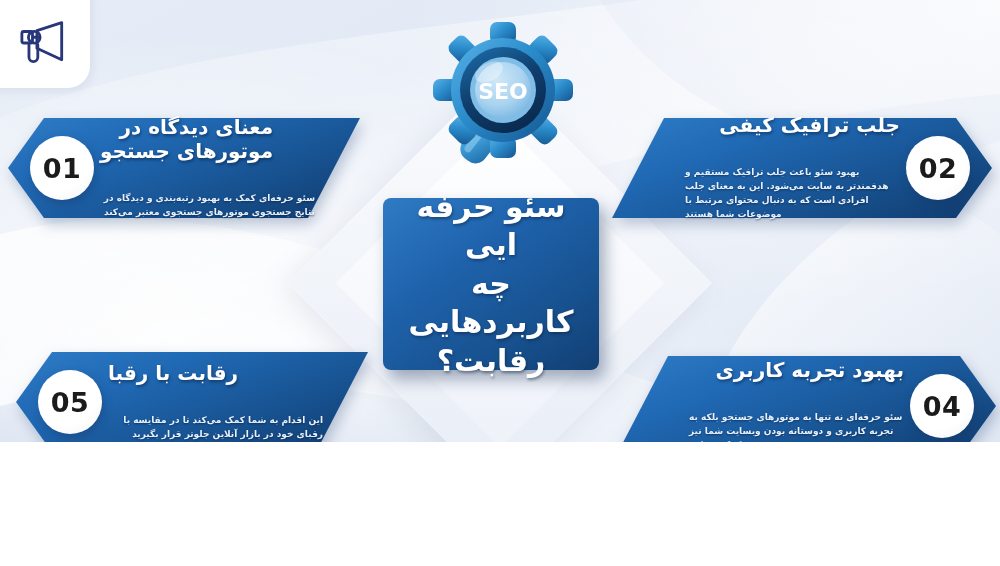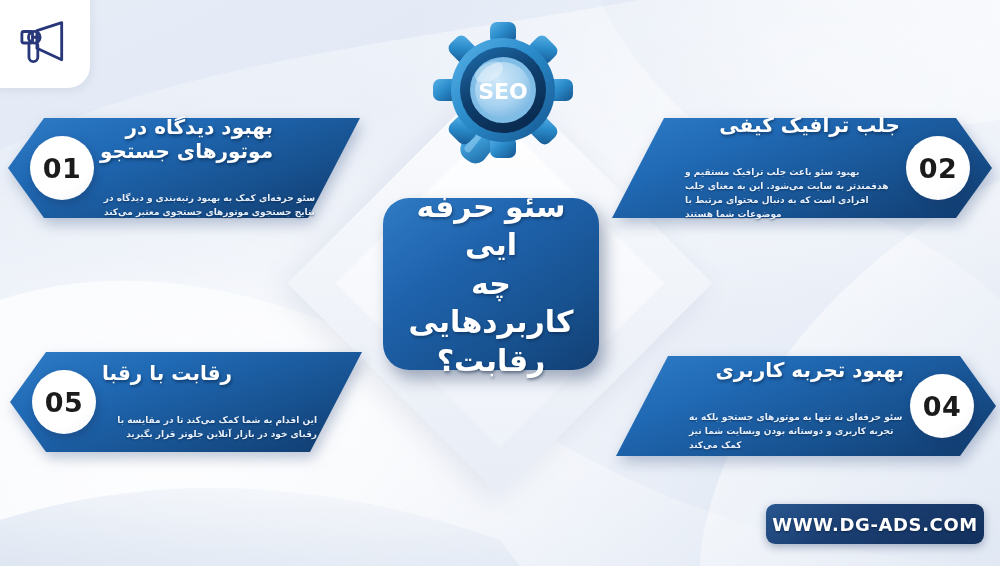--- a/index.html
+++ b/index.html
@@ -4,21 +4,21 @@
 <title>SEO Infographic</title>
 <style>
   html, body {
     margin: 0;
     padding: 0;
     background: #ffffff;
   }
   .stage {
     position: relative;
     width: 1000px;
-    height: 566px;
+    height: 442px;
     overflow: hidden;
     font-family: "DejaVu Sans", "Liberation Sans", sans-serif;
     background:
       radial-gradient(ellipse 900px 500px at 18% 78%, rgba(255,255,255,0.85) 0%, rgba(255,255,255,0) 62%),
       radial-gradient(ellipse 700px 420px at 82% 12%, rgba(255,255,255,0.55) 0%, rgba(255,255,255,0) 60%),
       linear-gradient(155deg, #e7edf7 0%, #e2e9f5 28%, #eef2f9 52%, #e6ecf6 74%, #dfe7f3 100%);
   }
 
   
   .bg-waves {
@@ -82,21 +82,21 @@
   }
   .seo-icon svg { width: 100%; height: 100%; display: block; }
 
   
   .center-box {
     position: absolute;
     left: 383px;
     top: 198px;
     width: 216px;
     height: 172px;
-    border-radius: 26px;
+    border-radius: 8px;
     background: linear-gradient(145deg, #2f7bc4 0%, #1f63ad 35%, #17518f 72%, #123f73 100%);
     box-shadow: 6px 9px 16px rgba(20,45,85,0.38);
     display: flex;
     align-items: center;
     justify-content: center;
   }
   .center-text {
     color: #ffffff;
     font-size: 30px;
     font-weight: bold;
@@ -182,21 +182,21 @@
     color: #1b1b1b;
     font-size: 27px;
     font-weight: bold;
     letter-spacing: 0.5px;
     direction: ltr;
   }
 
   
   #card-1 { left: 8px;   top: 118px; width: 352px; }
   #card-2 { left: 612px; top: 118px; width: 380px; }
-  #card-3 { left: 10px;   top: 352px; width: 352px; }
+  #card-3 { left: 16px;   top: 352px; width: 352px; }
   #card-4 { left: 616px; top: 356px; width: 380px; }
 
   
   .site-badge {
     position: absolute;
     left: 766px;
     top: 504px;
     width: 218px;
     height: 40px;
     border-radius: 9px;
@@ -320,21 +320,21 @@
       <div>رقابت؟</div>
     </div>
   </div>
 
   <div class="card left" id="card-1">
     <div class="card-shape">
         <div></div>
       </div>
     <div class="card-body">
       <div class="card-title">
-        <div>بهبود دیدگاه در</div>
+        <div>معنای دیدگاه در</div>
         <div>موتورهای جستجو</div>
       </div>
       <div class="card-desc">سئو حرفه‌ای کمک به بهبود رتبه‌بندی و دیدگاه در نتایج جستجوی موتورهای جستجوی معتبر می‌کند</div>
     </div>
     <div class="num-circle">
       <span class="num-text">01</span>
     </div>
   </div>
 
   <div class="card right" id="card-2">

